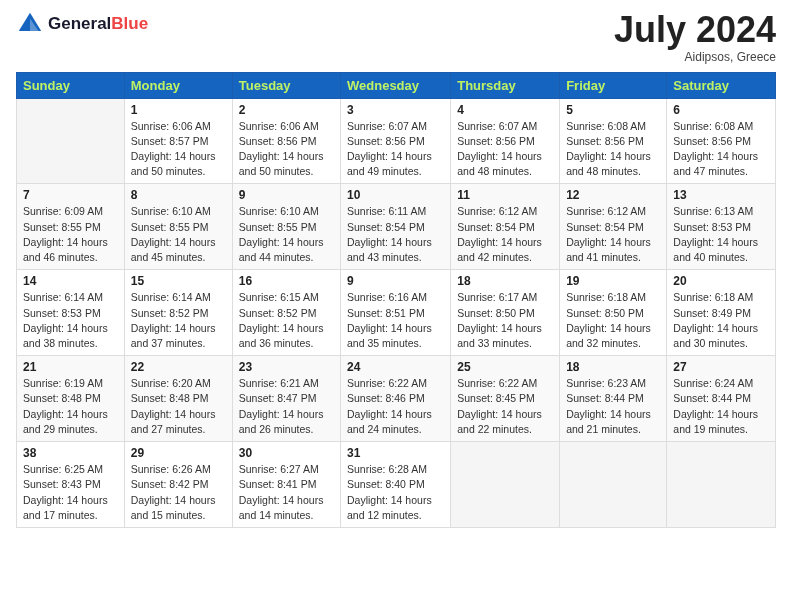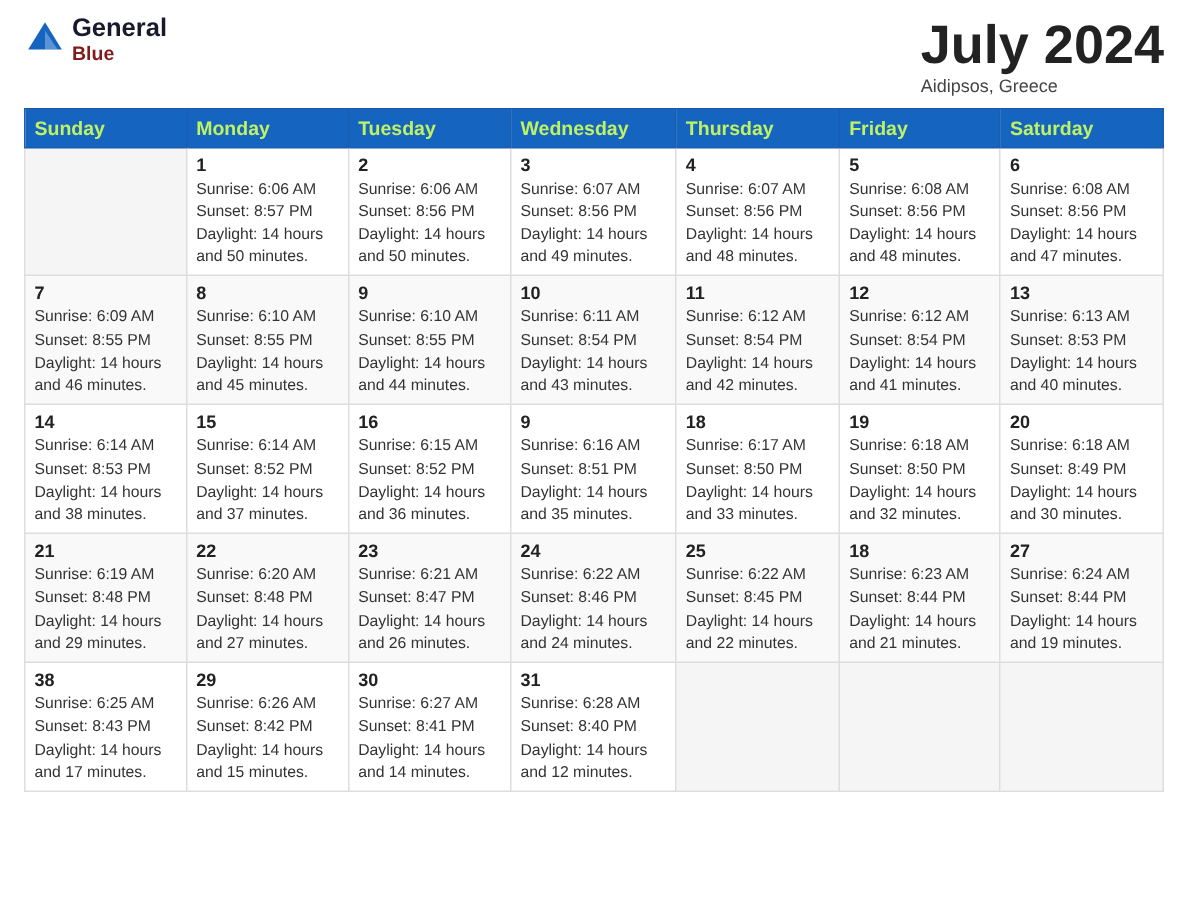--- a/index.html
+++ b/index.html
@@ -22,34 +22,34 @@
       align-items: flex-start;
       margin-bottom: 8px;
     }
     .logo {
       display: flex;
       align-items: center;
       gap: 0px;
     }
     .logo-text {
       display: flex;
-      flex-direction: column;
+      flex-direction: row;
       font-size: 18px;
       font-weight: bold;
       line-height: 1.1;
     }
     .logo-general { color: #1a1a2e; font-size: 17px; font-weight: bold; }
-    .logo-blue { color: #7f1d1d; font-size: 13px; font-weight: bold; }
+    .logo-blue { color: #ef4444; font-size: 17px; font-weight: bold; }
     .logo-icon {
       width: 28px;
       height: 28px;
       margin-right: 4px;
     }
     .title-block {
-      text-align: left;
+      text-align: right;
     }
     .month-title {
       font-size: 36px;
       font-weight: bold;
       color: #222;
       line-height: 1.1;
     }
     .subtitle {
       font-size: 12px;
       color: #444;

